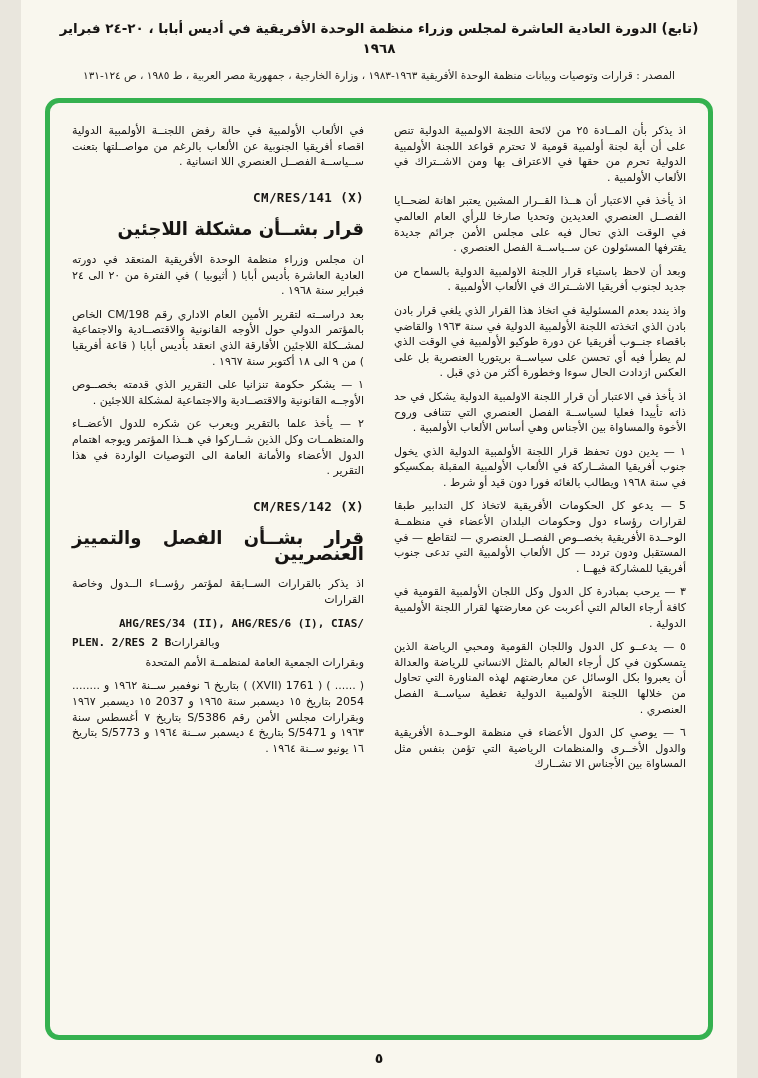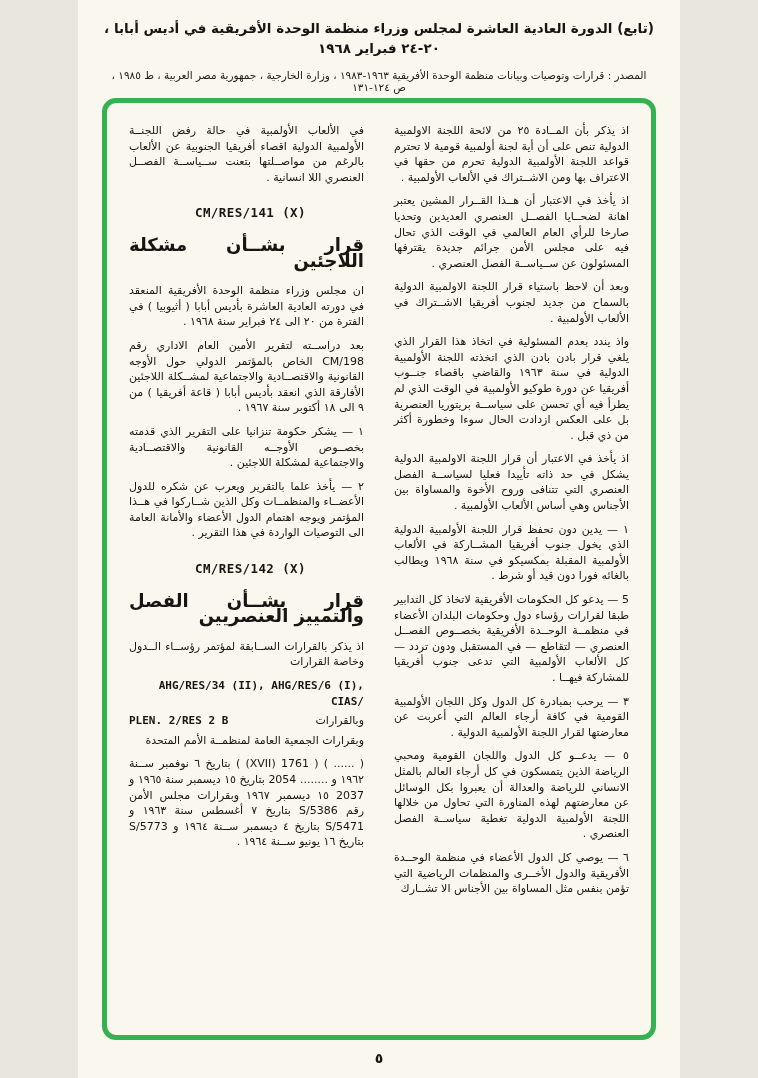--- a/index.html
+++ b/index.html
@@ -1,44 +1,44 @@
 <!DOCTYPE html>
 <html lang="ar" style="--frame-green: #35b14f; --paper: #f9f7ee;"><head>
 <meta charset="utf-8">
 <style>
   * { margin:0; padding:0; box-sizing:border-box; }
   html, body { background:#e9e6dd; }
   .page {
-    width:602px; height:1078px; margin:0 auto; position:relative;
+    width:716px; height:1078px; margin:0 auto; position:relative;
     background:var(--paper, #f9f7ee);
     font-family:"DejaVu Sans", sans-serif;
     color:#171513; overflow:hidden;
   }
   .header { padding-top:18px; text-align:center; direction:rtl; }
   .header-line1 { font-size:13.5px; font-weight:bold; line-height:1.5; padding:0 26px; }
   .header-line2 { font-size:10.5px; margin-top:10px; color:#22201d; padding:0 30px; }
   .frame {
     position:absolute; left:24px; right:24px; top:98px; height:942px;
     border:5px solid var(--frame-green, #35b14f);
     border-radius:14px; padding:20px 22px 16px 22px; overflow:hidden;
     background:var(--paper, #f9f7ee);
   }
   .cols { display:flex; direction:rtl; gap:30px; height:100%; }
   .col { flex:1 1 0; direction:rtl; text-align:justify; font-size:11px; line-height:15.6px; }
   .para { margin-bottom:8px; }
   .rescode {
-    direction:ltr; text-align:center; font-weight:bold; font-size:12.5px;
+    direction:ltr; text-align:right; font-weight:bold; font-size:12.5px;
     margin:20px 0 16px 8px; letter-spacing:0.4px; font-family:"DejaVu Sans Mono","DejaVu Sans",monospace;
   }
   .restitle { font-weight:bold; font-size:18px; margin-bottom:15px; }
   .latin {
     direction:ltr; text-align:right; font-weight:bold; font-size:11px; line-height:15.6px;
     margin-bottom:4px; font-family:"DejaVu Sans Mono","DejaVu Sans",monospace;
   }
-  .mixed-line { display:flex; direction:ltr; justify-content:space-between; align-items:baseline; margin-bottom:4px; }
+  .mixed-line { display:flex; direction:ltr; justify-content:flex-start; align-items:baseline; margin-bottom:4px; }
   .mixed-line .lat { font-weight:bold; font-family:"DejaVu Sans Mono","DejaVu Sans",monospace; font-size:11px; }
   .mixed-line .ar { direction:rtl; font-size:11px; }
   .pagenum {
     position:absolute; bottom:12px; left:0; right:0; text-align:center;
     font-size:14px; font-weight:bold;
   }
 </style>
 </head>
 <body>
 

